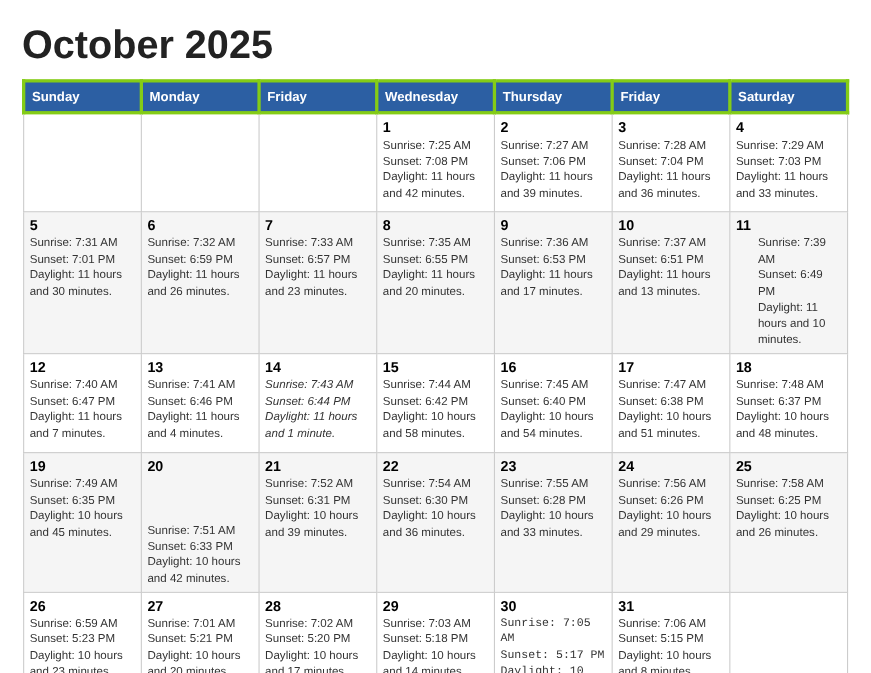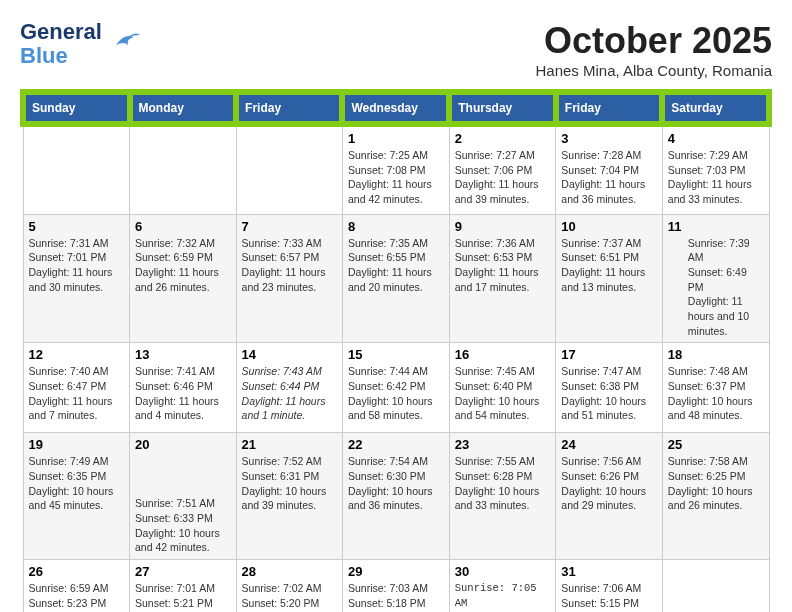--- a/index.html
+++ b/index.html
@@ -38,21 +38,21 @@
       border-collapse: collapse;
       font-size: 11px;
     }
     .calendar th {
       background-color: #2c5fa3;
       color: #fff;
       text-align: left;
       padding: 6px 6px;
       font-size: 12px;
       font-weight: bold;
-      border: 6px solid #84cc16;
+      border: 3px solid #84cc16;
     }
     .calendar td {
       border: 1px solid #ccc;
       vertical-align: top;
       padding: 4px 5px;
       width: 107px;
       min-height: 90px;
       height: 90px;
       background: #fff;
     }
@@ -76,35 +76,22 @@
     .logo-wrapper {
       display: flex;
       align-items: center;
       gap: 4px;
     }
   </style>
 </head>
 <body>
 
 <div class="header">
-  <div class="logo">
-    <div class="logo-wrapper">
-      <div style="display:flex;flex-direction:column;line-height:1.1;">
-        <span style="font-size:22px;font-weight:bold;color:#1a3a6b;">General</span>
-        <span style="font-size:22px;font-weight:bold;color:#4a90d9;">Blue</span>
-      </div>
-      <svg width="38" height="38" viewBox="0 0 38 38">
-        <path d="M10 20 Q18 8 28 12 Q20 14 22 20 Q18 16 10 20Z" fill="#4a90d9"></path>
-        <path d="M22 12 Q30 6 34 10 Q28 10 22 12Z" fill="#4a90d9"></path>
-      </svg>
-    </div>
-  </div>
   <div class="title-section">
     <div class="month-title">October 2025</div>
-    <div class="subtitle">Hanes Mina, Alba County, Romania</div>
   </div>
 </div>
 
 <table class="calendar">
   <thead>
     <tr>
     <th>Sunday</th>
         <th>Monday</th>
         <th>Friday</th>
         <th>Wednesday</th>

